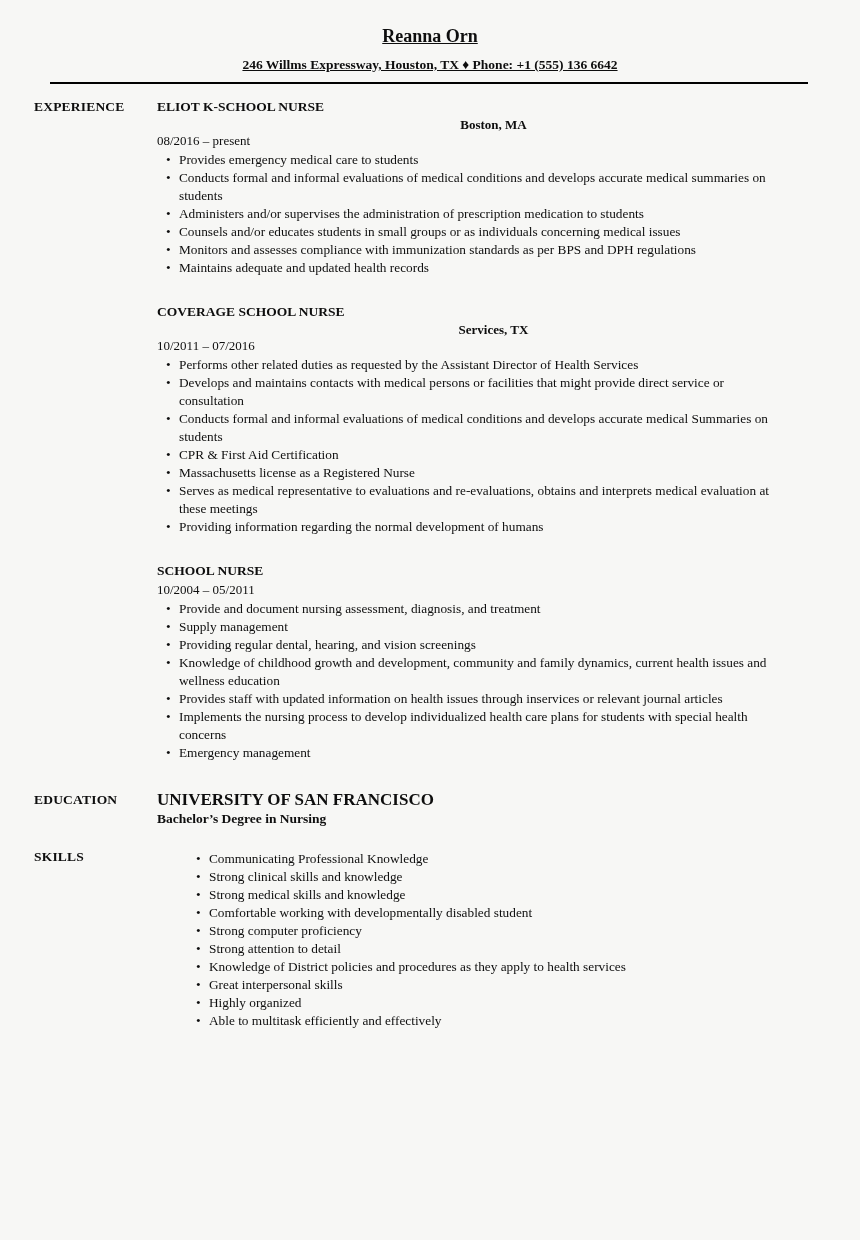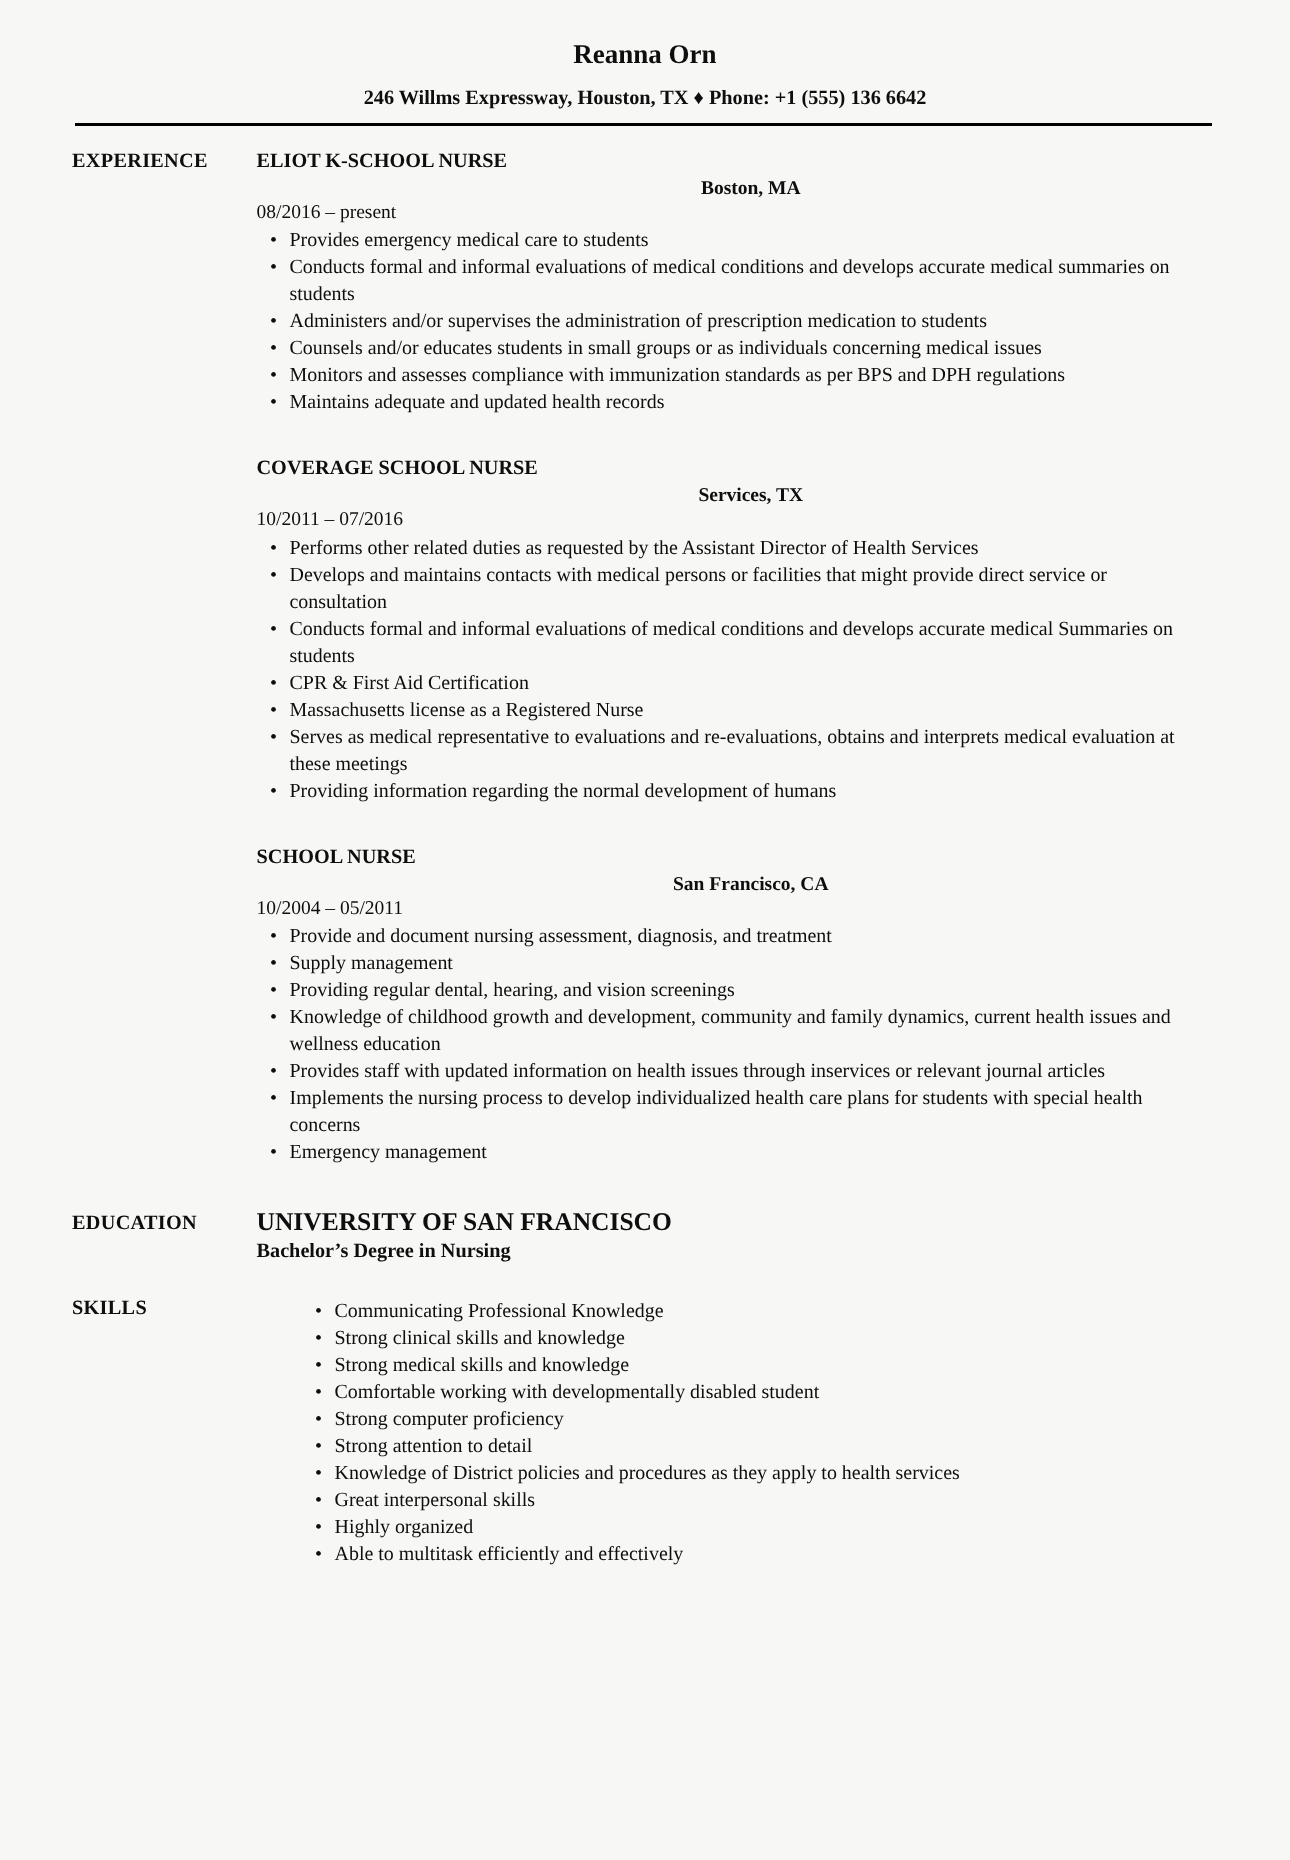--- a/index.html
+++ b/index.html
@@ -7,26 +7,26 @@
   body {
     width:860px;
     height:1240px;
     background:#f7f7f5;
     color:#0e0e0e;
     font-family:"Liberation Serif", serif;
     overflow:hidden;
   }
   .page { width:860px; height:1240px; }
 
-  .header { text-align:center; padding-top:26px; }
+  .header { text-align:center; padding-top:26px;text-decoration:underline; }
   .name { font-size:18px; font-weight:bold; line-height:20px; }
   .contact { font-size:13.5px; font-weight:bold; margin-top:11px; line-height:16px; }
   .rule { border-top:2px solid #000; margin:9px 52px 0 50px; }
 
-  .content { padding:13px 30px 0 48px; }
+  .content { padding:13px 30px 0 34px; }
 
   .row { display:grid; grid-template-columns:123px 1fr; align-items:start; }
   .row-education { margin-top:28px; }
   .row-skills { margin-top:21px;gap:30px; }
 
   .col-label { font-size:13.5px; font-weight:bold; line-height:20px; letter-spacing:0.2px; }
 
   .job + .job { margin-top:25px; }
   .job-title { font-size:13.5px; font-weight:bold; line-height:20px; }
   .job-location { font-size:13px; font-weight:bold; line-height:15px;text-align:center; }
@@ -92,21 +92,20 @@
             <li>Conducts formal and informal evaluations of medical conditions and develops accurate medical Summaries on students</li>
             <li>CPR &amp; First Aid Certification</li>
             <li>Massachusetts license as a Registered Nurse</li>
             <li>Serves as medical representative to evaluations and re-evaluations, obtains and interprets medical evaluation at these meetings</li>
             <li>Providing information regarding the normal development of humans</li>
           </ul>
         </article>
 
         <article class="job">
           <h3 class="job-title">SCHOOL NURSE</h3>
-          <div class="job-location">San Francisco, CA</div>
           <div class="job-dates">10/2004 – 05/2011</div>
           <ul class="bullets">
             <li>Provide and document nursing assessment, diagnosis, and treatment</li>
             <li>Supply management</li>
             <li>Providing regular dental, hearing, and vision screenings</li>
             <li>Knowledge of childhood growth and development, community and family dynamics, current health issues and wellness education</li>
             <li>Provides staff with updated information on health issues through inservices or relevant journal articles</li>
             <li>Implements the nursing process to develop individualized health care plans for students with special health concerns</li>
             <li>Emergency management</li>
           </ul>

